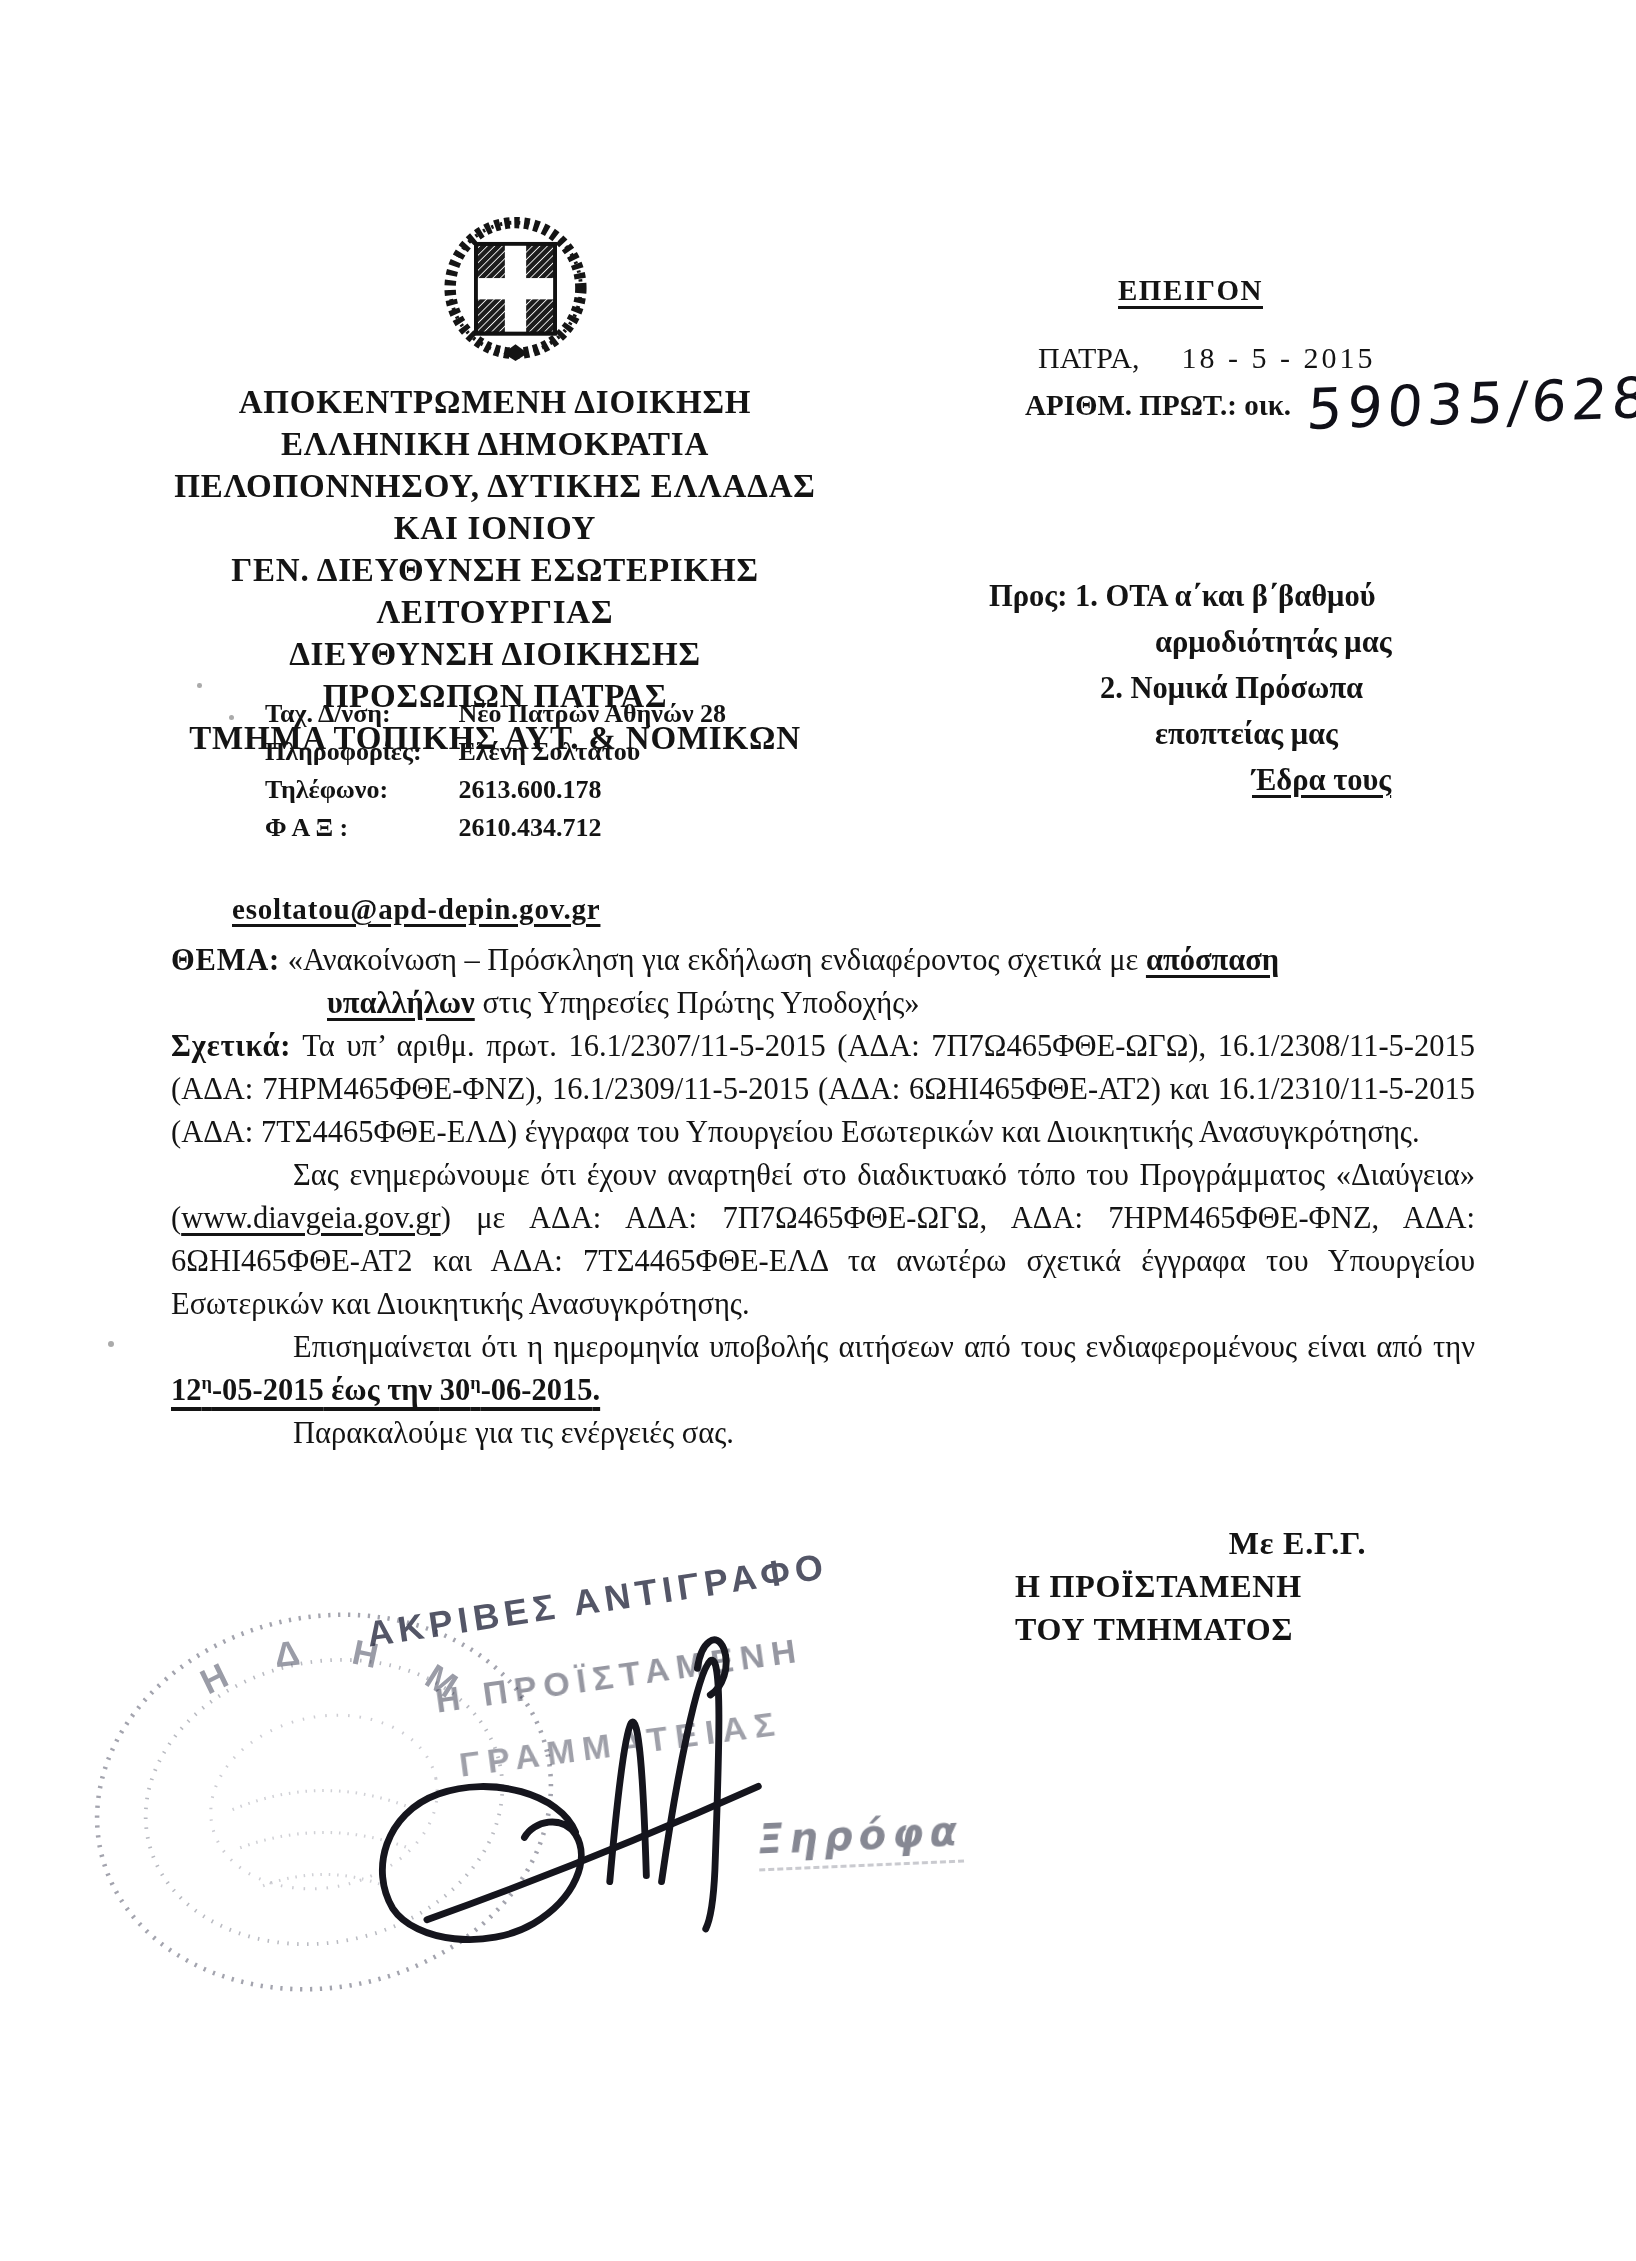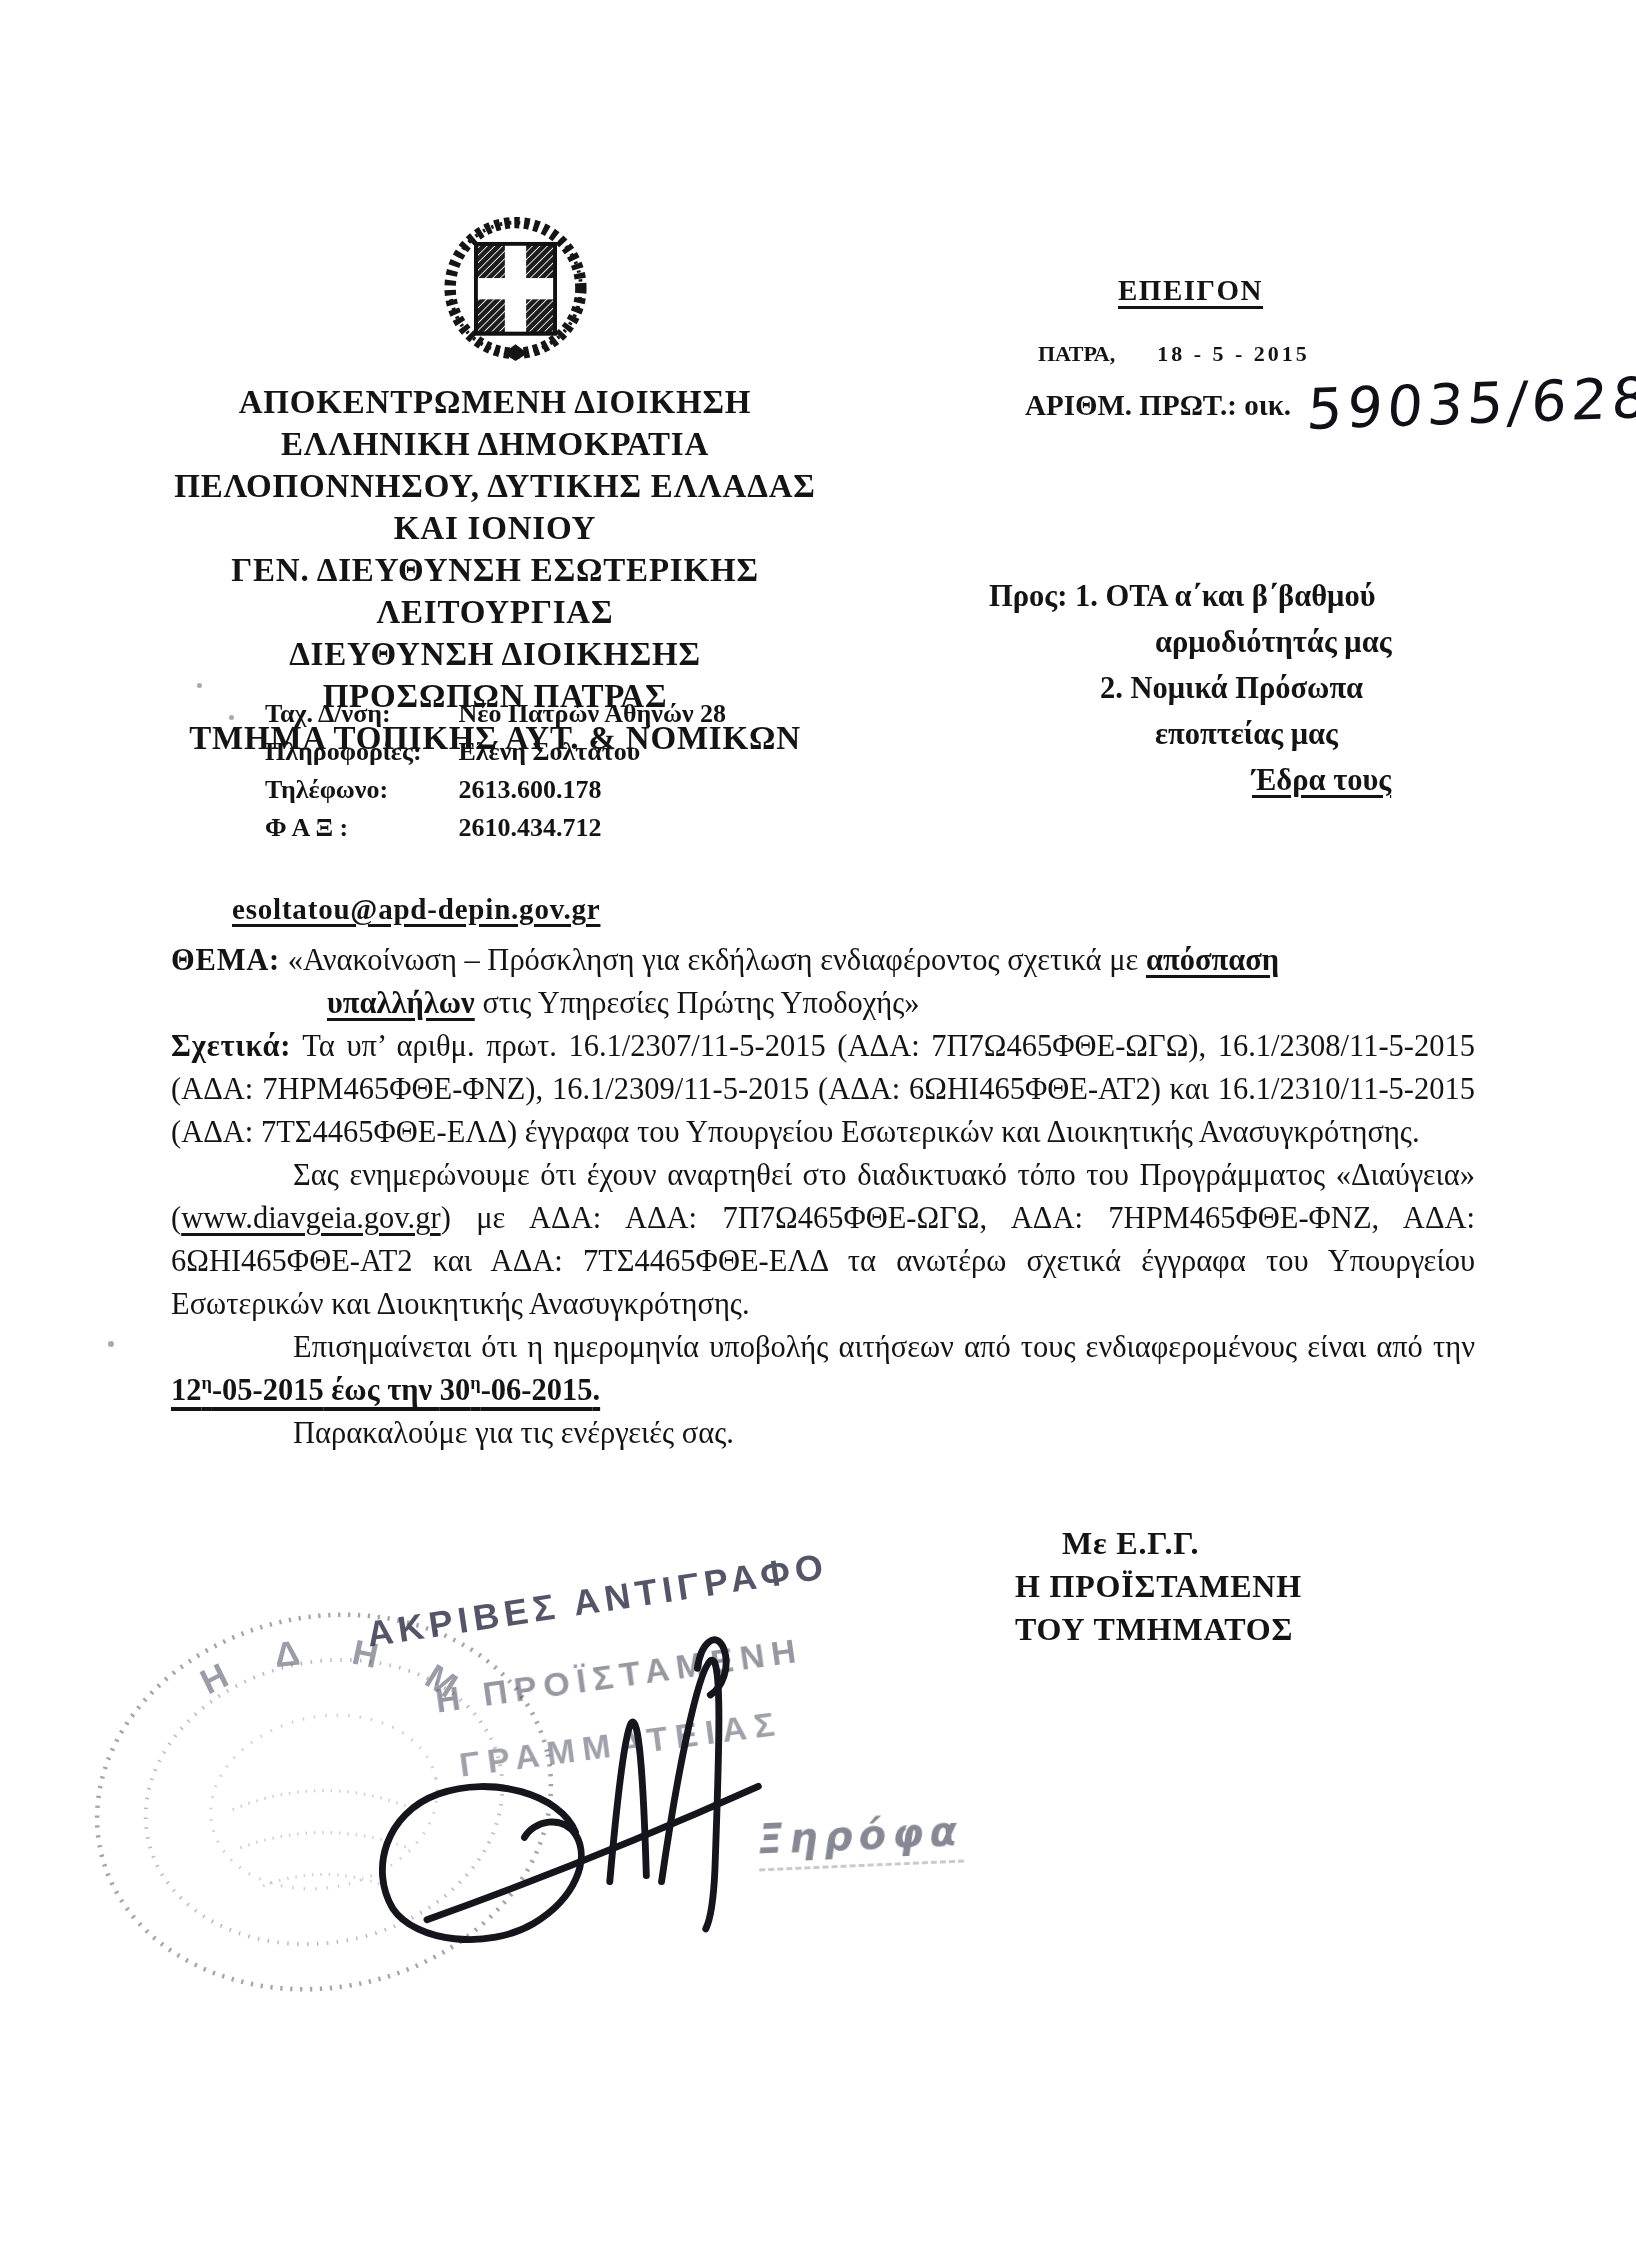--- a/index.html
+++ b/index.html
@@ -31,21 +31,21 @@
     font-weight:bold;font-size:29px;
     text-decoration:underline;text-decoration-thickness:3px;text-underline-offset:5.3px;
     letter-spacing:0.8px;
   }
   
   .urgent{
     position:absolute;left:1118px;top:274px;
     font-weight:bold;font-size:29px;letter-spacing:1.5px;
     text-decoration:underline;text-decoration-thickness:3px;text-underline-offset:6.1px;
   }
-  .city-date{position:absolute;left:1038px;top:341px;font-weight:bold;font-size:22px;}
+  .city-date{position:absolute;left:1038px;top:341px;font-weight:normal;font-size:30px;}
   .city-date .date-value{margin-left:42px;letter-spacing:3px;}
   .proto-line{position:absolute;left:1025px;top:382px;font-weight:bold;font-size:29px;white-space:nowrap;}
   .proto-number{
     display:inline-block;
     font-family:"DejaVu Sans", sans-serif;
     font-weight:400;font-size:56px;line-height:56px;
     transform:rotate(-2deg) skewX(-6deg);
     transform-origin:left bottom;
     vertical-align:-13.7px;margin-left:13.7px;
     letter-spacing:4.6px;color:#101018;
@@ -81,21 +81,21 @@
   .deadline{
     font-weight:bold;
     text-decoration:underline;text-decoration-thickness:3.8px;text-underline-offset:6.9px;
   }
   .deadline sup{font-size:60%;line-height:0;}
   
   .sign-block{
     position:absolute;left:1015px;top:1522px;width:518px;
     font-weight:bold;font-size:32px;line-height:43px;letter-spacing:0.8px;
   }
-  .sign-l1{padding-left:47px;}
+  .sign-l1{padding-left:47px;text-align:center;}
   .sign-name{margin-top:44px;padding-left:37px;}
   
   .stamp-text{
     position:absolute;
     font-family:"Liberation Sans", sans-serif;
     font-weight:bold;color:#2f3246;
     transform-origin:left top;
     white-space:nowrap;
   }
   .stamp-l1{left:364px;top:1614px;font-size:36px;letter-spacing:5.3px;transform:rotate(-8.5deg);opacity:.82;}

